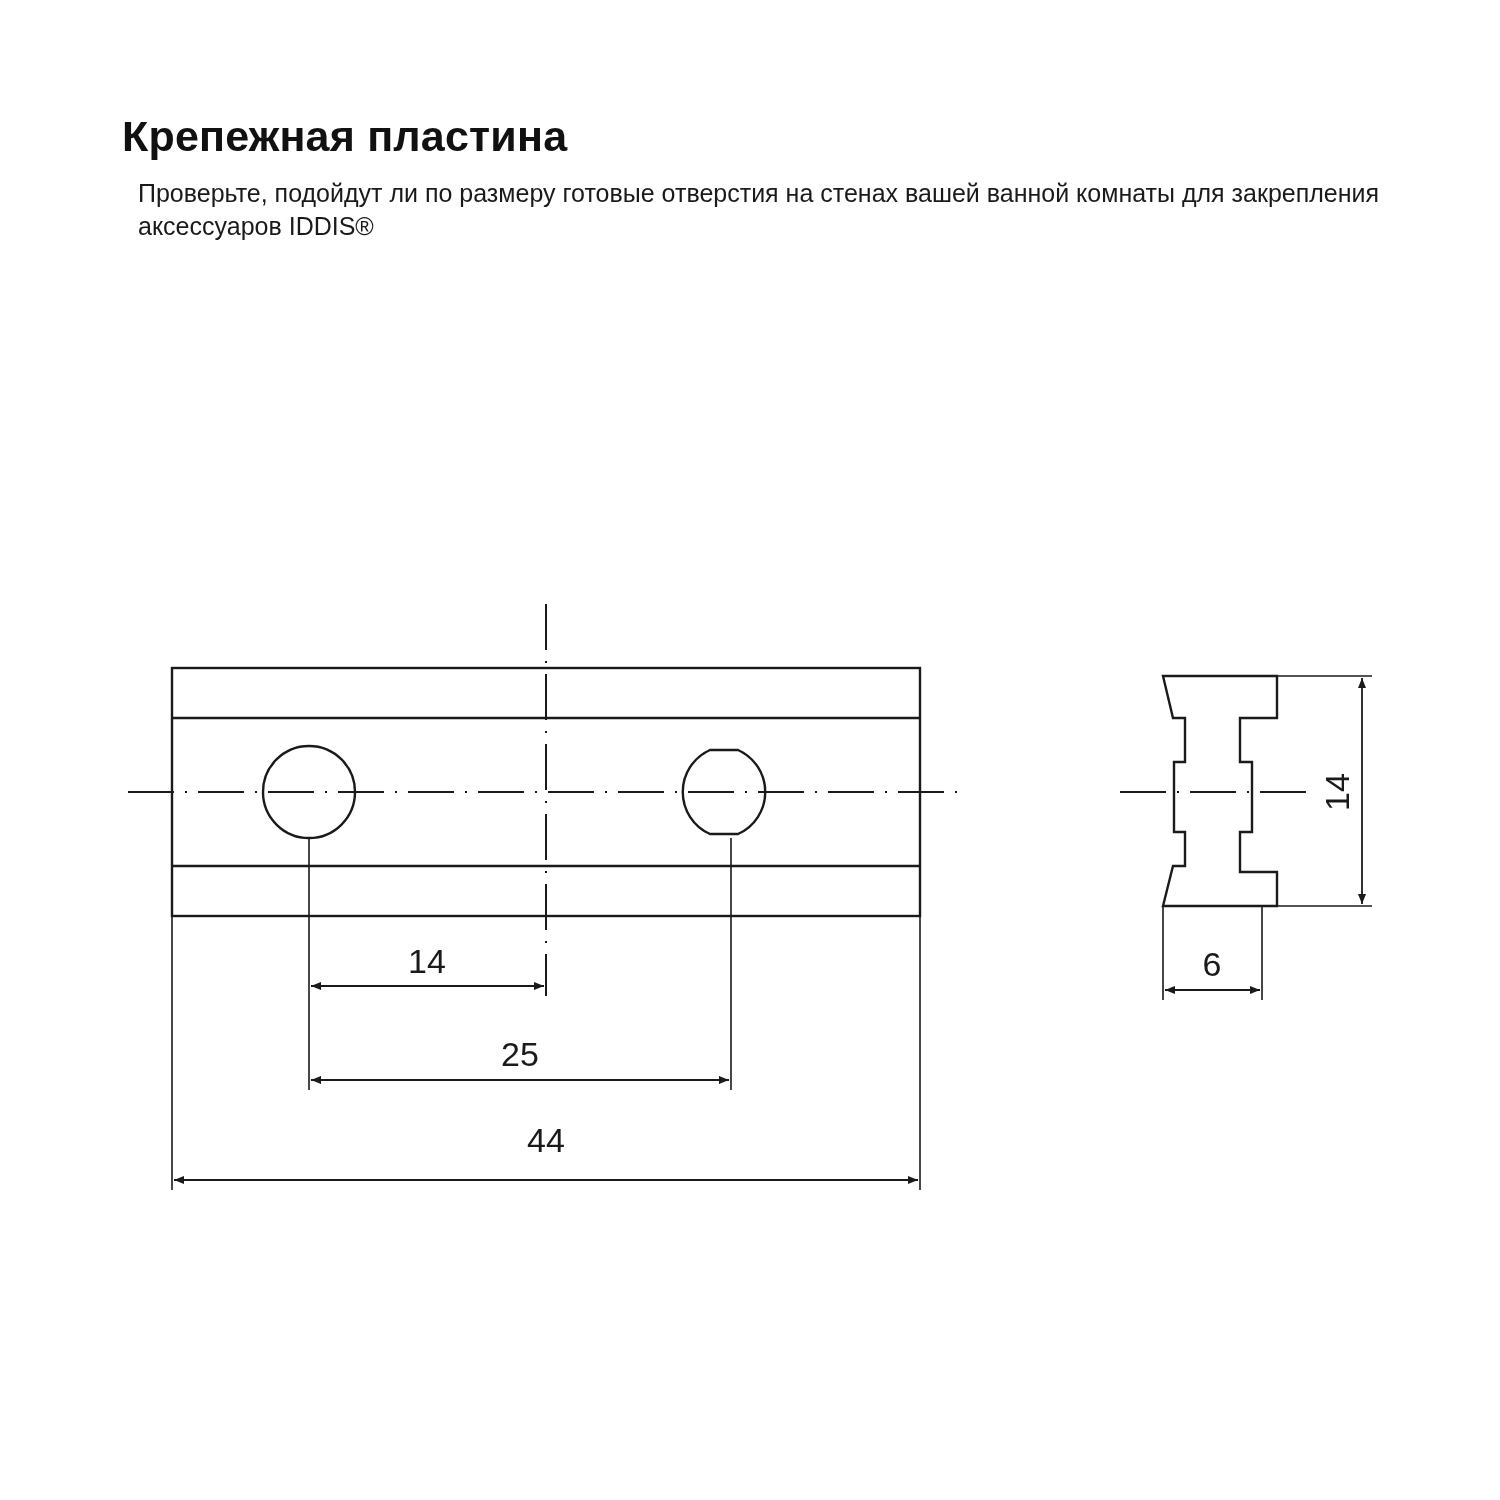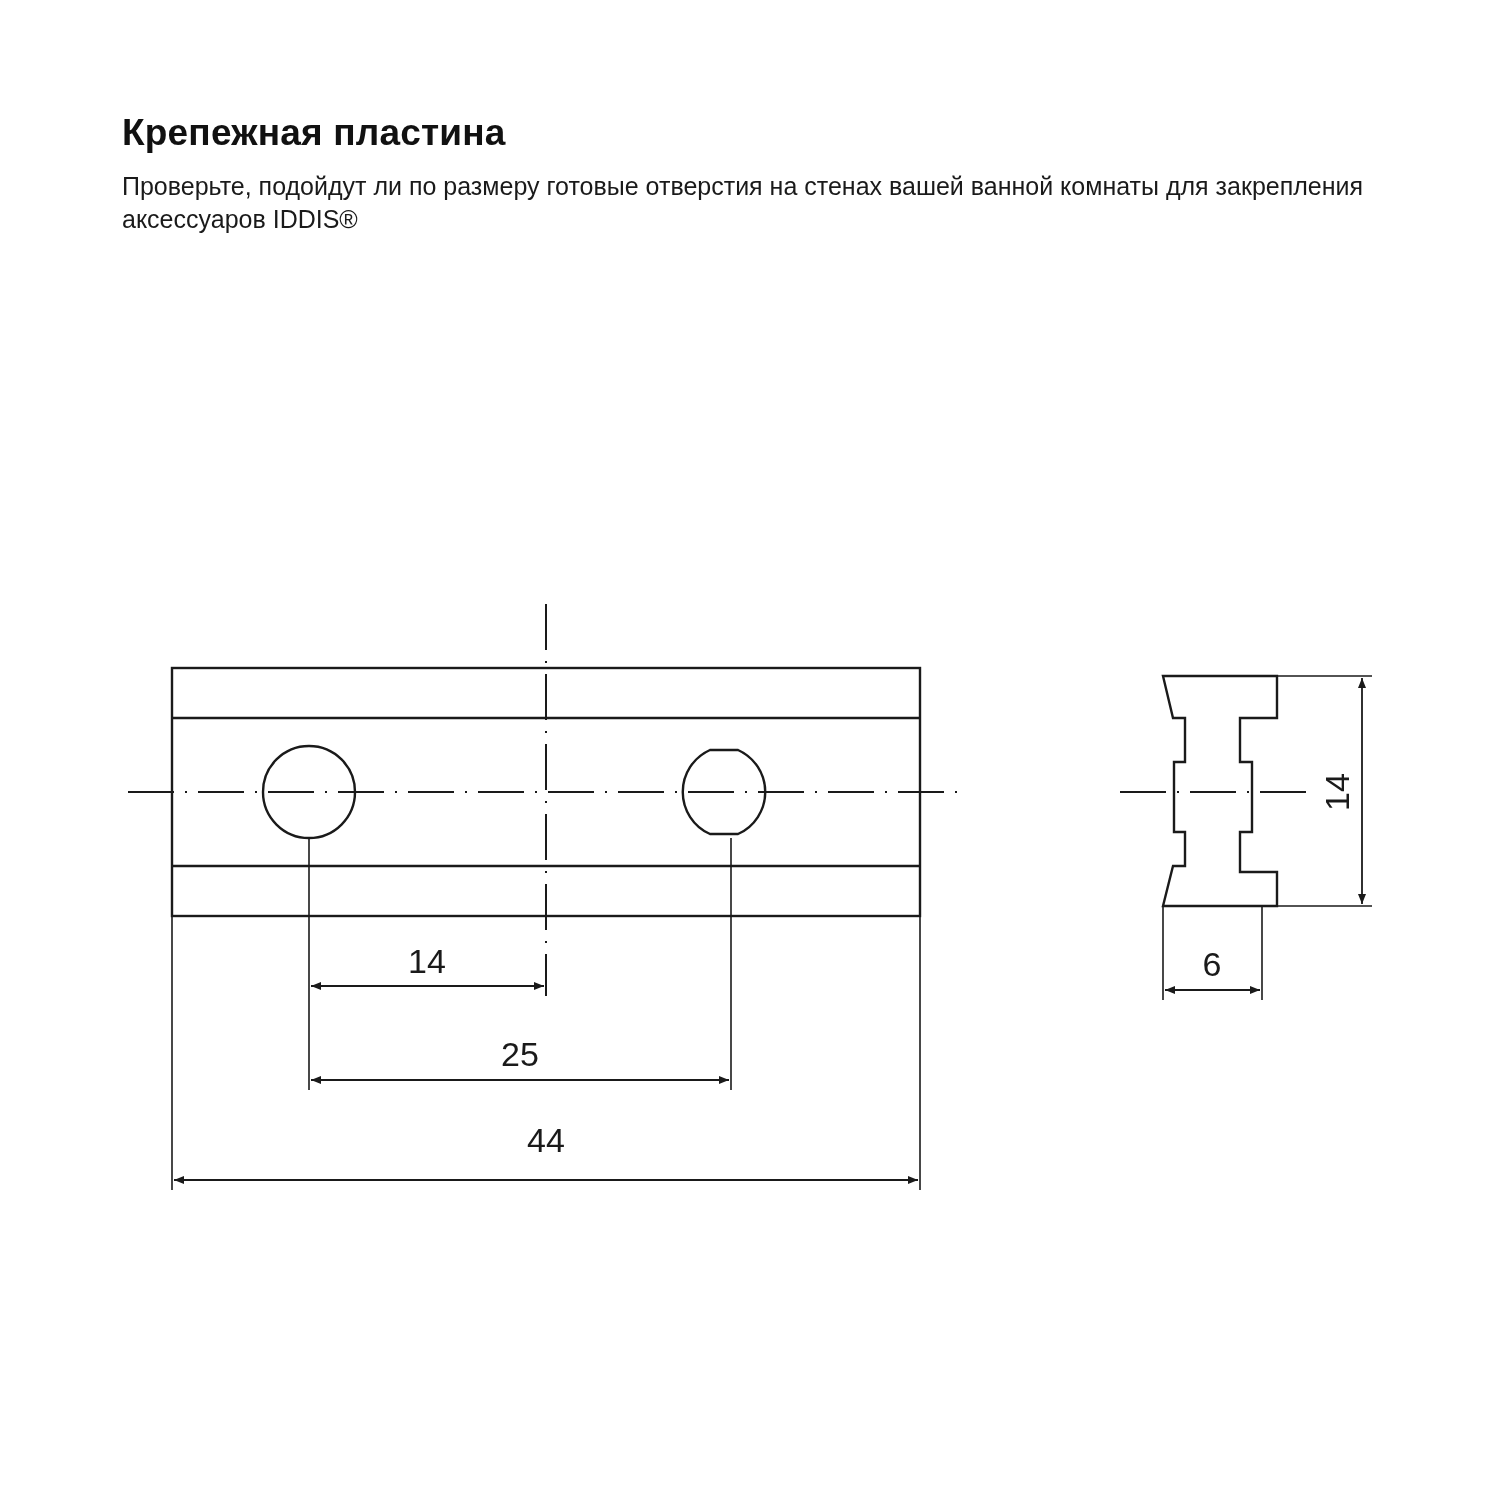--- a/index.html
+++ b/index.html
@@ -19,30 +19,30 @@
     position: absolute;
     inset: 0;
   }
   .header {
     position: absolute;
     left: 122px;
     top: 112px;
     width: 1280px;
   }
   .title {
-    font-size: 37px;
+    font-size: 43px;
     font-weight: bold;
     letter-spacing: 0.2px;
     margin: 0 0 16px 0;
     color: #111111;
   }
   .subtitle {
     font-size: 25px;
     line-height: 1.32;
-    margin: 0;
+    margin: 16px;
     color: #1a1a1a;
     max-width: 1255px;
   }
   .drawing {
     position: absolute;
     left: 0;
     top: 0;
     width: 1500px;
     height: 1500px;
   }

